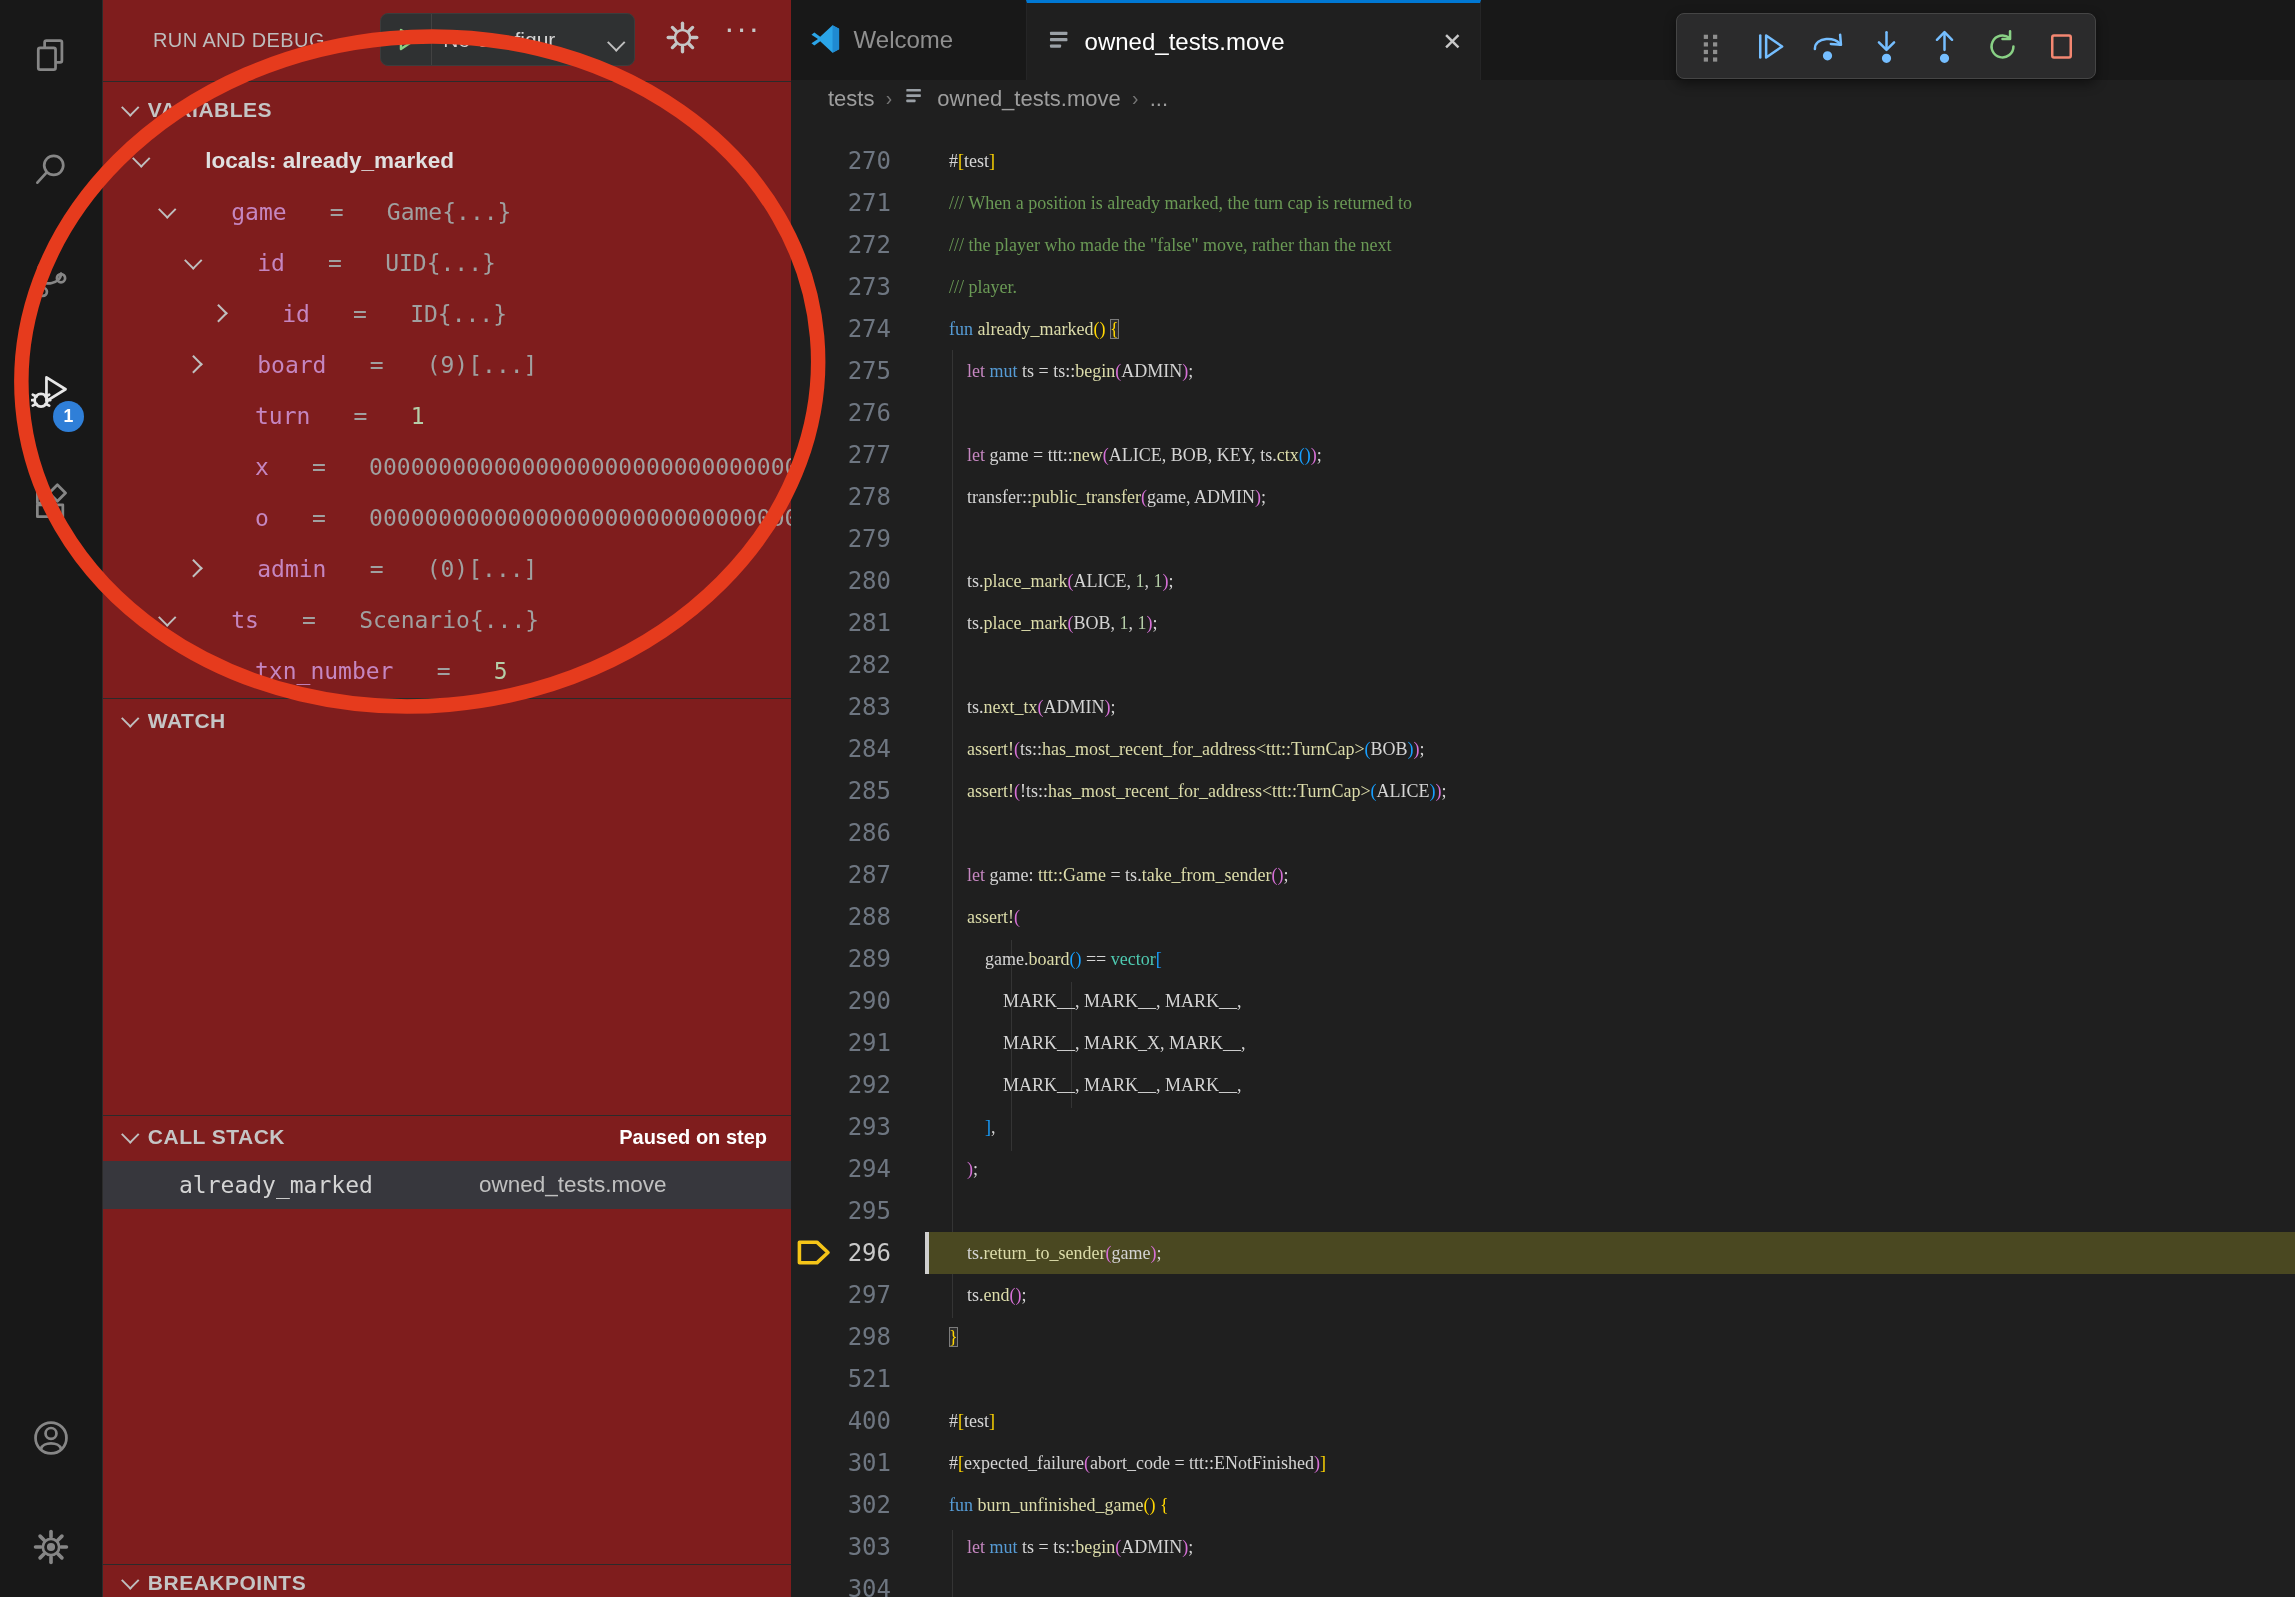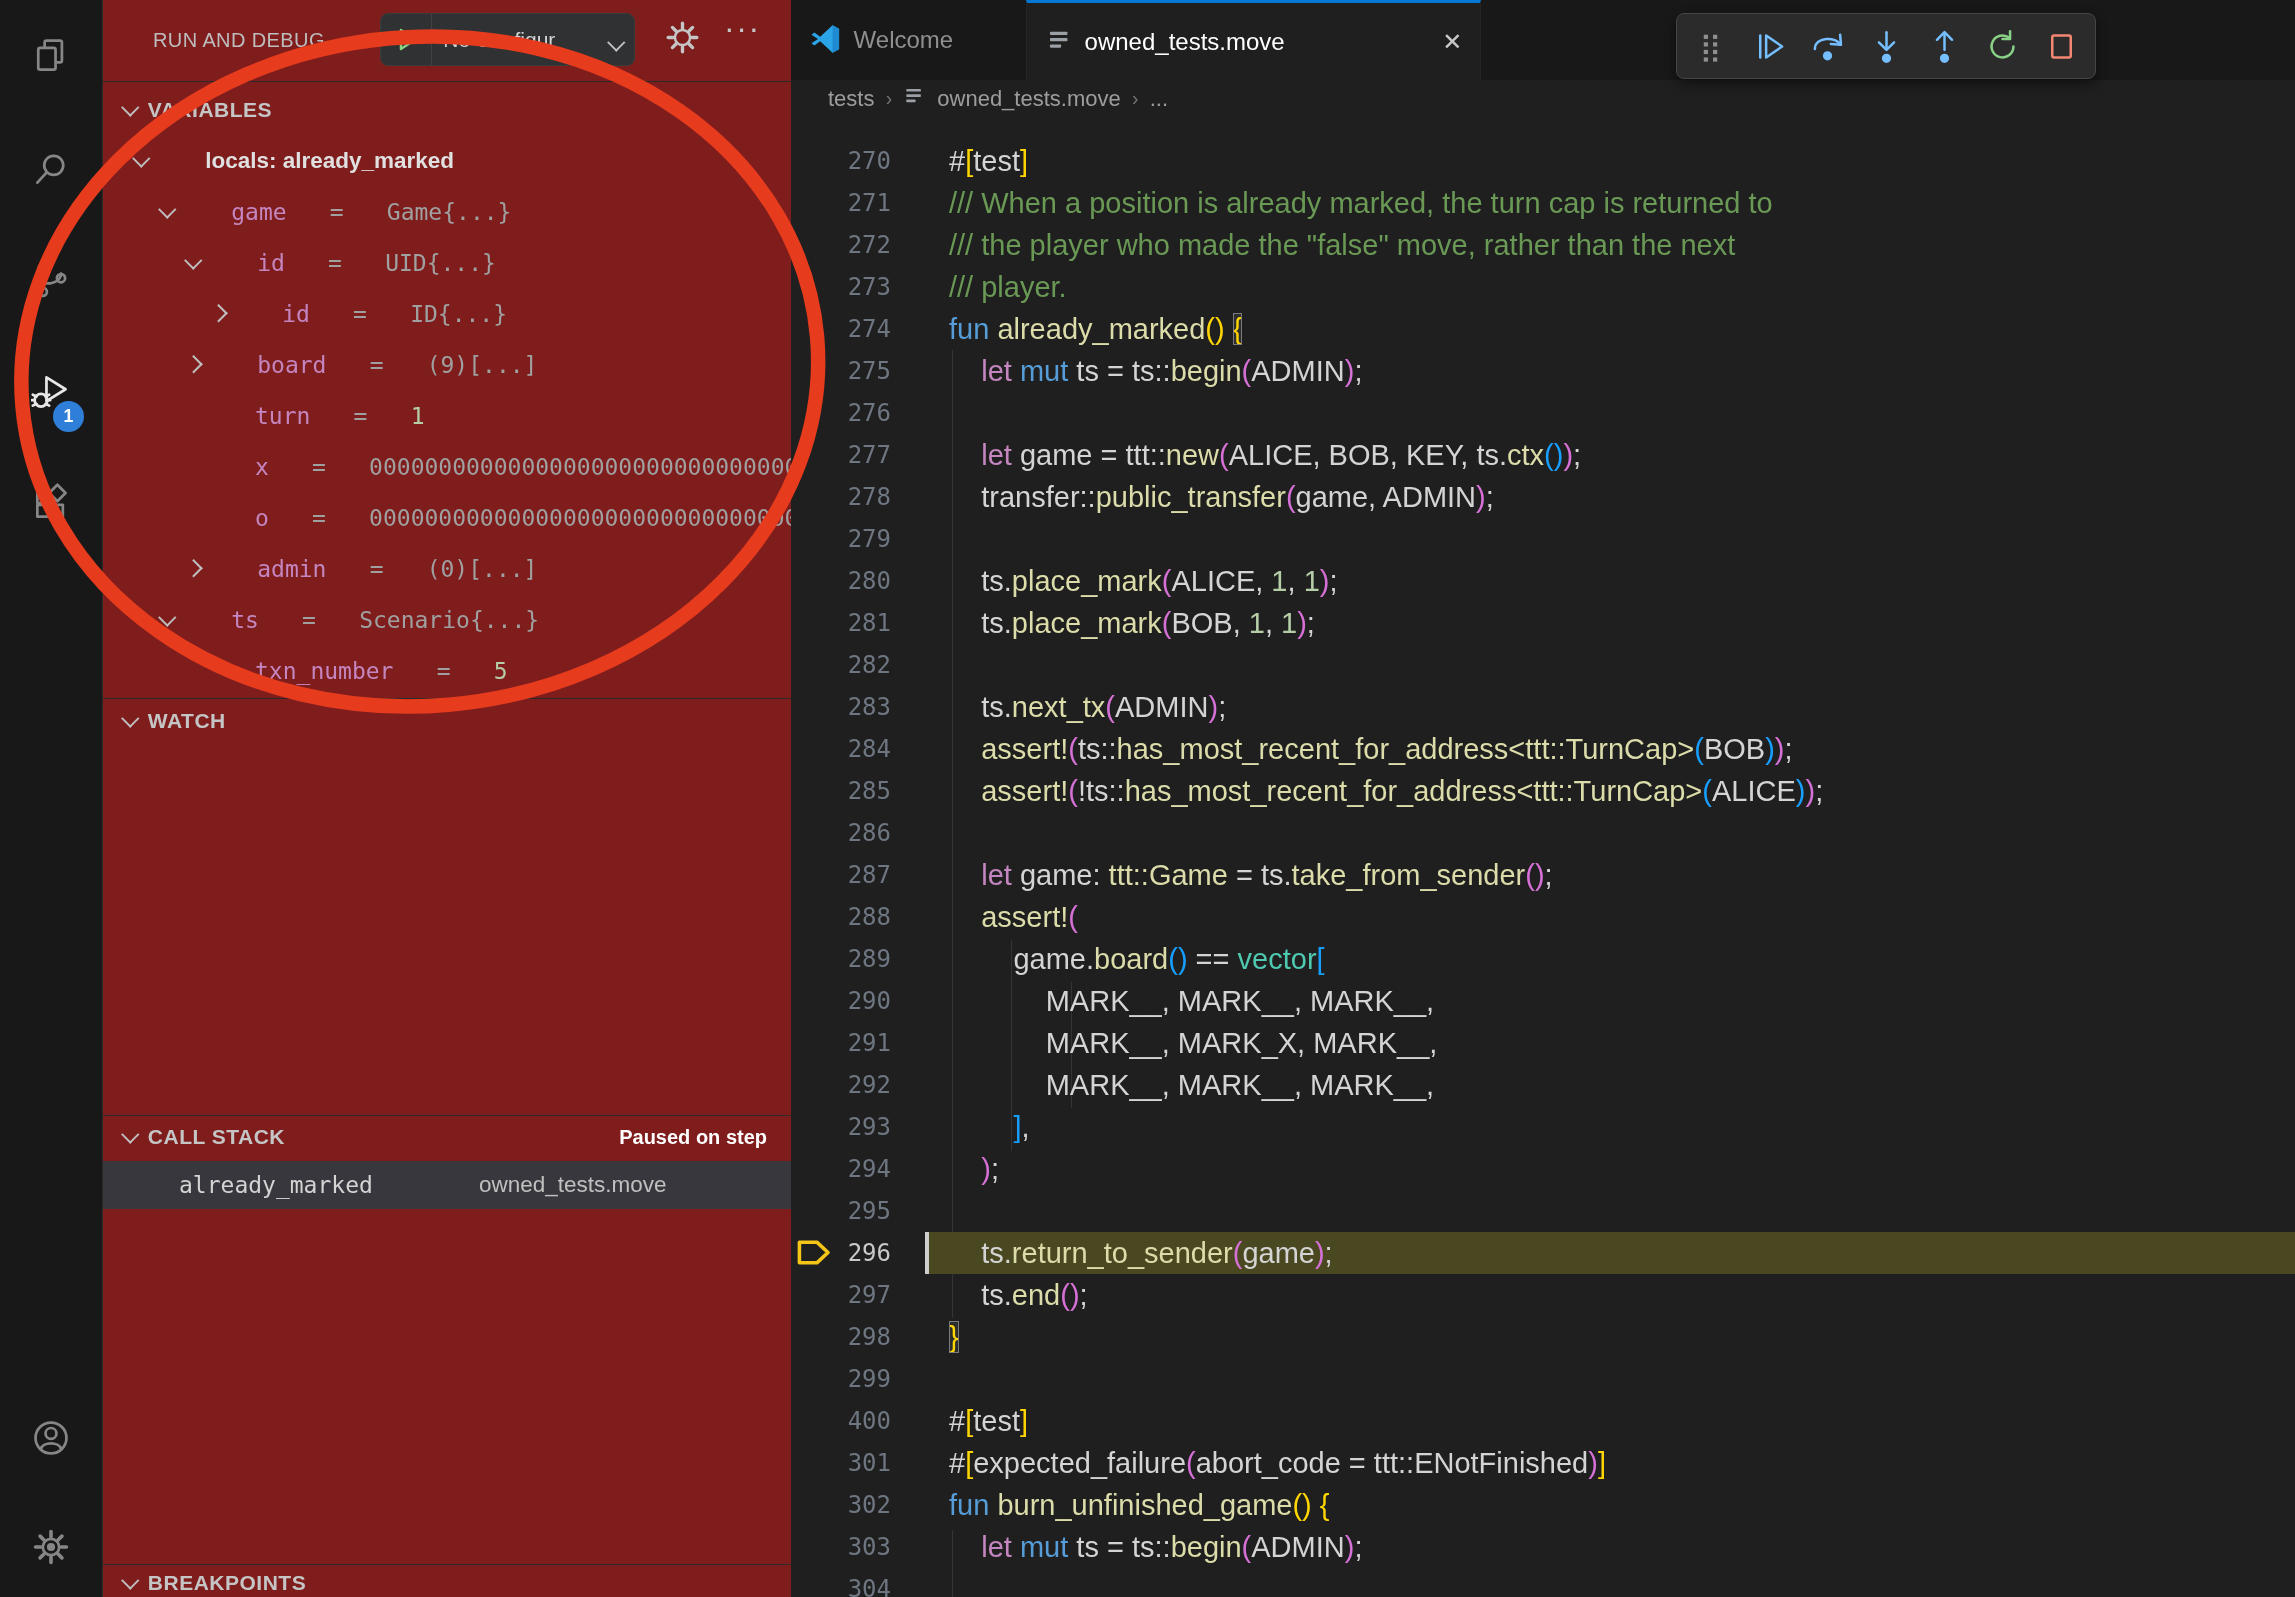--- a/index.html
+++ b/index.html
@@ -76,21 +76,21 @@
 
   
   #code-area{position:absolute;left:0;top:118px;width:1504px;height:1479px;overflow:hidden;}
   #code-cols{position:absolute;left:0;top:22px;width:100%;display:flex;}
   #gutter{flex:0 0 134px;}
   #codecol{flex:1;position:relative;}
   .g-row{height:42px;display:flex;align-items:center;position:relative;cursor:pointer;}
   .g-num{display:block;width:100px;text-align:right;font-family:"DejaVu Sans Mono",monospace;font-size:24px;color:#6e7681;}
   .g-row.cur .g-num{color:#c9c9c9;}
   .g-icon{position:absolute;left:4.8px;top:7.2px;width:37px;height:27px;}
-  .code-row{height:42px;line-height:42px;white-space:pre;font-family:Liberation Sans, sans-serif;font-size:29px;position:relative;padding-left:24px;cursor:text;}
+  .code-row{height:42px;line-height:42px;white-space:pre;font-family:Liberation Serif, serif;font-size:18px;position:relative;padding-left:24px;cursor:text;}
   .code-row.cur{background:#4a4821;}
   .code-row.cur::before{content:"";position:absolute;left:0;top:0;width:4px;height:100%;background:#cfcfcf;}
   .tk-pl{color:#d4d4d4;} .tk-kw{color:#569cd6;} .tk-let{color:#c586c0;} .tk-fn{color:#dcdcaa;}
   .tk-ty{color:#4ec9b0;} .tk-num{color:#b5cea8;} .tk-cm{color:#6a9955;}
   .tk-b1{color:#ffd602;} .tk-b2{color:#d670d6;} .tk-b3{color:#179fff;}
   .tk-bm{outline:1.6px solid #7c7c7c;outline-offset:-1.6px;background:rgba(150,150,150,.12);}
   .iguide{position:absolute;width:0.8px;background:#343434;z-index:0;}
 
   
   #annot{position:absolute;left:0;top:0;z-index:50;pointer-events:none;}
@@ -515,21 +515,21 @@
   </svg>
               <span class="g-num">296</span>
             </div>
             <div class="g-row">
               <span class="g-num">297</span>
             </div>
             <div class="g-row">
               <span class="g-num">298</span>
             </div>
             <div class="g-row">
-              <span class="g-num">299</span>
+              <span class="g-num">521</span>
             </div>
             <div class="g-row">
               <span class="g-num">400</span>
             </div>
             <div class="g-row">
               <span class="g-num">301</span>
             </div>
             <div class="g-row">
               <span class="g-num">302</span>
             </div>

